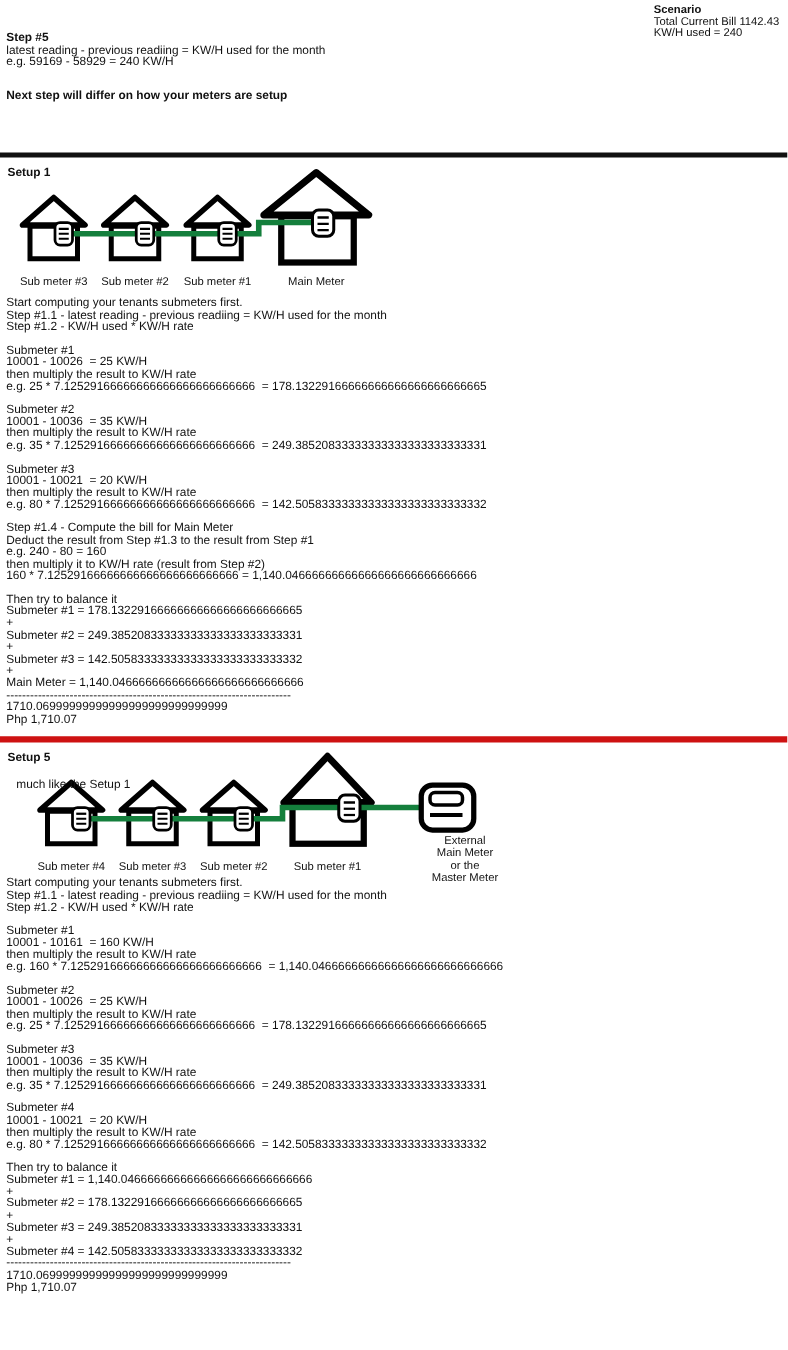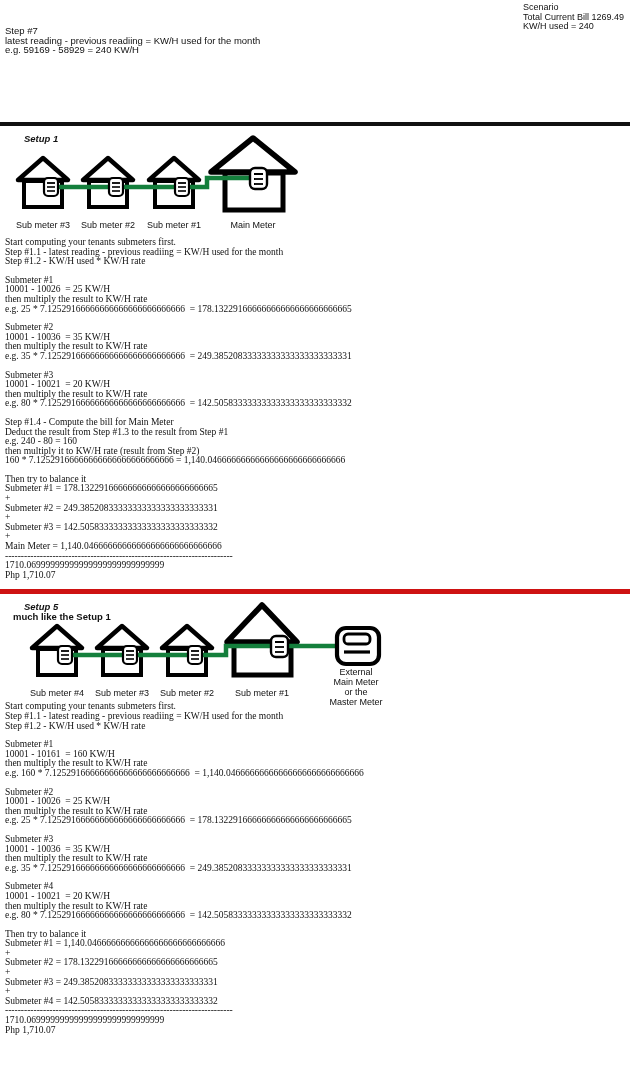--- a/index.html
+++ b/index.html
@@ -4,57 +4,58 @@
 <style>
   * { box-sizing: border-box; }
   html,body { margin:0; padding:0; }
   body {
     width:630px; height:1080px;
     background:#ffffff;
     font-family:"Liberation Sans", sans-serif;
     font-size:9.5px; line-height:9.6px; color:#111;
     overflow:hidden;
   }
-  .bold { font-weight:normal; }
+  .bold { font-weight:bold; }
   .para { white-space:pre-wrap; margin:0 0 9px 0; }
   .header { position:relative; height:122px; }
   .intro { padding:26px 0 0 5px; }
   .scenario { position:absolute; left:523px; top:3px; font-size:9px; line-height:9.6px; }
   .hr-black { height:4px; background:#111; width:630px; }
   .hr-red { height:5px; background:#ce1212; width:630px; }
   .diagram { position:relative; width:630px; }
   .diagram svg { position:absolute; left:0; top:0; }
-  .setup-title { position:absolute; left:24px; top:8px; font-weight:bold;font-style:italic; }
-  .setup-sub { position:absolute; left:13px; top:18px; font-weight:bold; }
+  .setup-title { position:absolute; left:6px; top:8px; font-weight:bold; }
+  .setup-sub { position:absolute; left:13px; top:29px; font-weight:normal; }
   .houselabel {
     position:absolute; transform:translateX(-50%);
     font-size:9px; white-space:nowrap; top:95px;
   }
   .extlabel {
     position:absolute; transform:translateX(-50%);
     font-size:9px; line-height:9.8px; text-align:center;
     white-space:pre-line; top:74px;
   }
-  .textcol { padding-left:5px;font-family:Liberation Serif, serif; }
+  .textcol { padding-left:5px; }
   .textcol.s1 { margin-top:8px; }
   .textcol.s2 { margin-top:4px; }
 </style>
 </head>
 <body>
 
 <div class="header">
   <div class="scenario">
     <div class="bold">Scenario</div>
-    <div>Total Current Bill 1269.49</div>
+    <div>Total Current Bill 1142.43</div>
     <div>KW/H used = 240</div>
   </div>
   <div class="intro">
-    <div class="bold">Step #7</div>
+    <div class="bold">Step #5</div>
     <div class="para" style="margin-bottom:17px">latest reading - previous readiing = KW/H used for the month
 e.g. 59169 - 58929 = 240 KW/H</div>
+    <div class="bold" style="margin-top:7px">Next step will differ on how your meters are setup</div>
   </div>
 </div>
 <div class="hr-black"></div>
 
 <div>
   <div class="diagram" style="height:104px">
     <svg width="630" height="104" viewBox="0 0 630 104">
 
       <g>
         <rect x="24" y="55" width="38" height="26" fill="#fff" stroke="#000" stroke-width="4"></rect>
@@ -201,21 +202,21 @@
         <line x1="275" y1="53" x2="284" y2="53" stroke="#000" stroke-width="1.8"></line>
         <line x1="275" y1="58" x2="284" y2="58" stroke="#000" stroke-width="1.8"></line>
       </g>
     </svg>
     <div class="setup-title">Setup 5</div>
     <div class="setup-sub">much like the Setup 1</div>
     <div class="houselabel" style="left:57px">Sub meter #4</div>
     <div class="houselabel" style="left:122px">Sub meter #3</div>
     <div class="houselabel" style="left:187px">Sub meter #2</div>
     <div class="houselabel" style="left:262px">Sub meter #1</div>
-    <div class="extlabel" style="left:356px">External
+    <div class="extlabel" style="left:372px">External
 Main Meter
 or the
 Master Meter</div>
   </div>
   <div class="textcol s2">
     <div class="para">Start computing your tenants submeters first.
 Step #1.1 - latest reading - previous readiing = KW/H used for the month
 Step #1.2 - KW/H used * KW/H rate</div>
     <div class="para">Submeter #1
 10001 - 10161  = 160 KW/H

